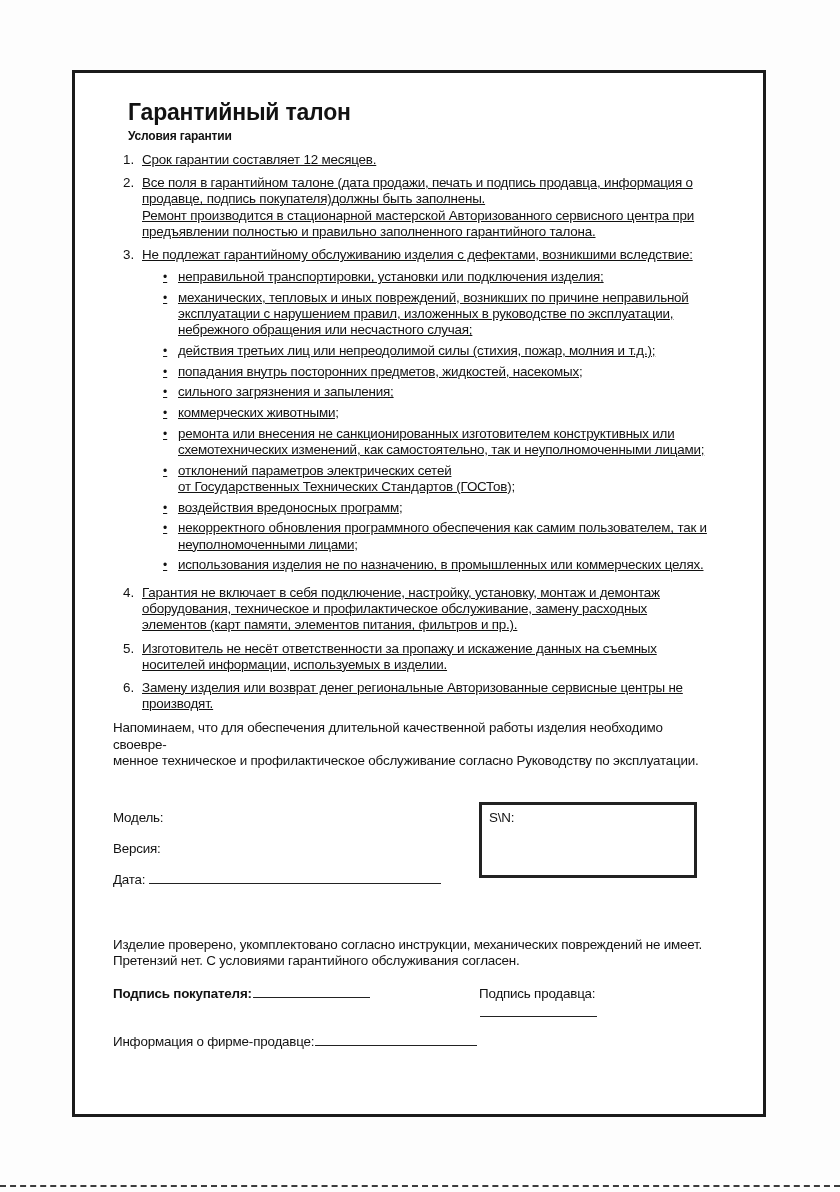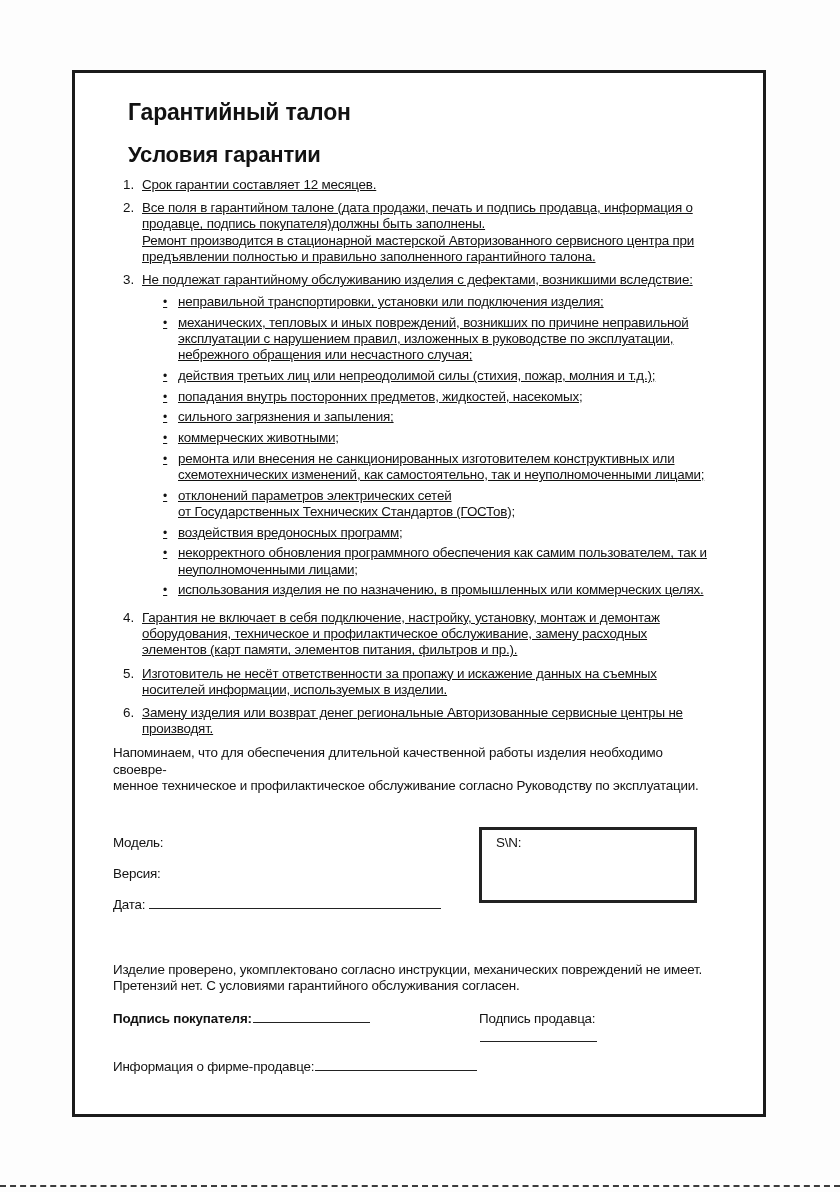--- a/index.html
+++ b/index.html
@@ -20,24 +20,24 @@
   }
   .content {
     padding: 26px 50px 0 38px;
     width: 100%;
   }
   .doc-title {
     font-size: 23px;
     font-weight: bold;
     letter-spacing: -0.2px;
     margin-left: 15px;
-    margin-bottom: 16px;
+    margin-bottom: 3px;
   }
   .section-title {
-    font-size: 22px;
+    font-size: 12px;
     font-weight: bold;
     letter-spacing: -0.2px;
     margin-left: 15px;
     margin-bottom: 9px;
   }
   .body-text, .term-text, .bullet-text, .para, .acceptance, .field-label, .sig-label, .sn-label {
     font-size: 13.4px;
     line-height: 16.2px;
     letter-spacing: -0.2px;
   }
@@ -85,21 +85,21 @@
     height: 12px;
     vertical-align: baseline;
     margin-left: 4px;
   }
   .date-line { width: 292px; }
   .sn-box {
     position: absolute;
     left: 366px; top: 1px;
     width: 218px; height: 76px;
     border: 3px solid #222;
-    padding: 3px 14px;
+    padding: 3px 7px;
     background: #fff;
   }
   .acceptance {
     margin-top: 24px;
     white-space: pre-line;
   }
   .sig-row {
     display: flex;
     margin-top: 15px;
   }

